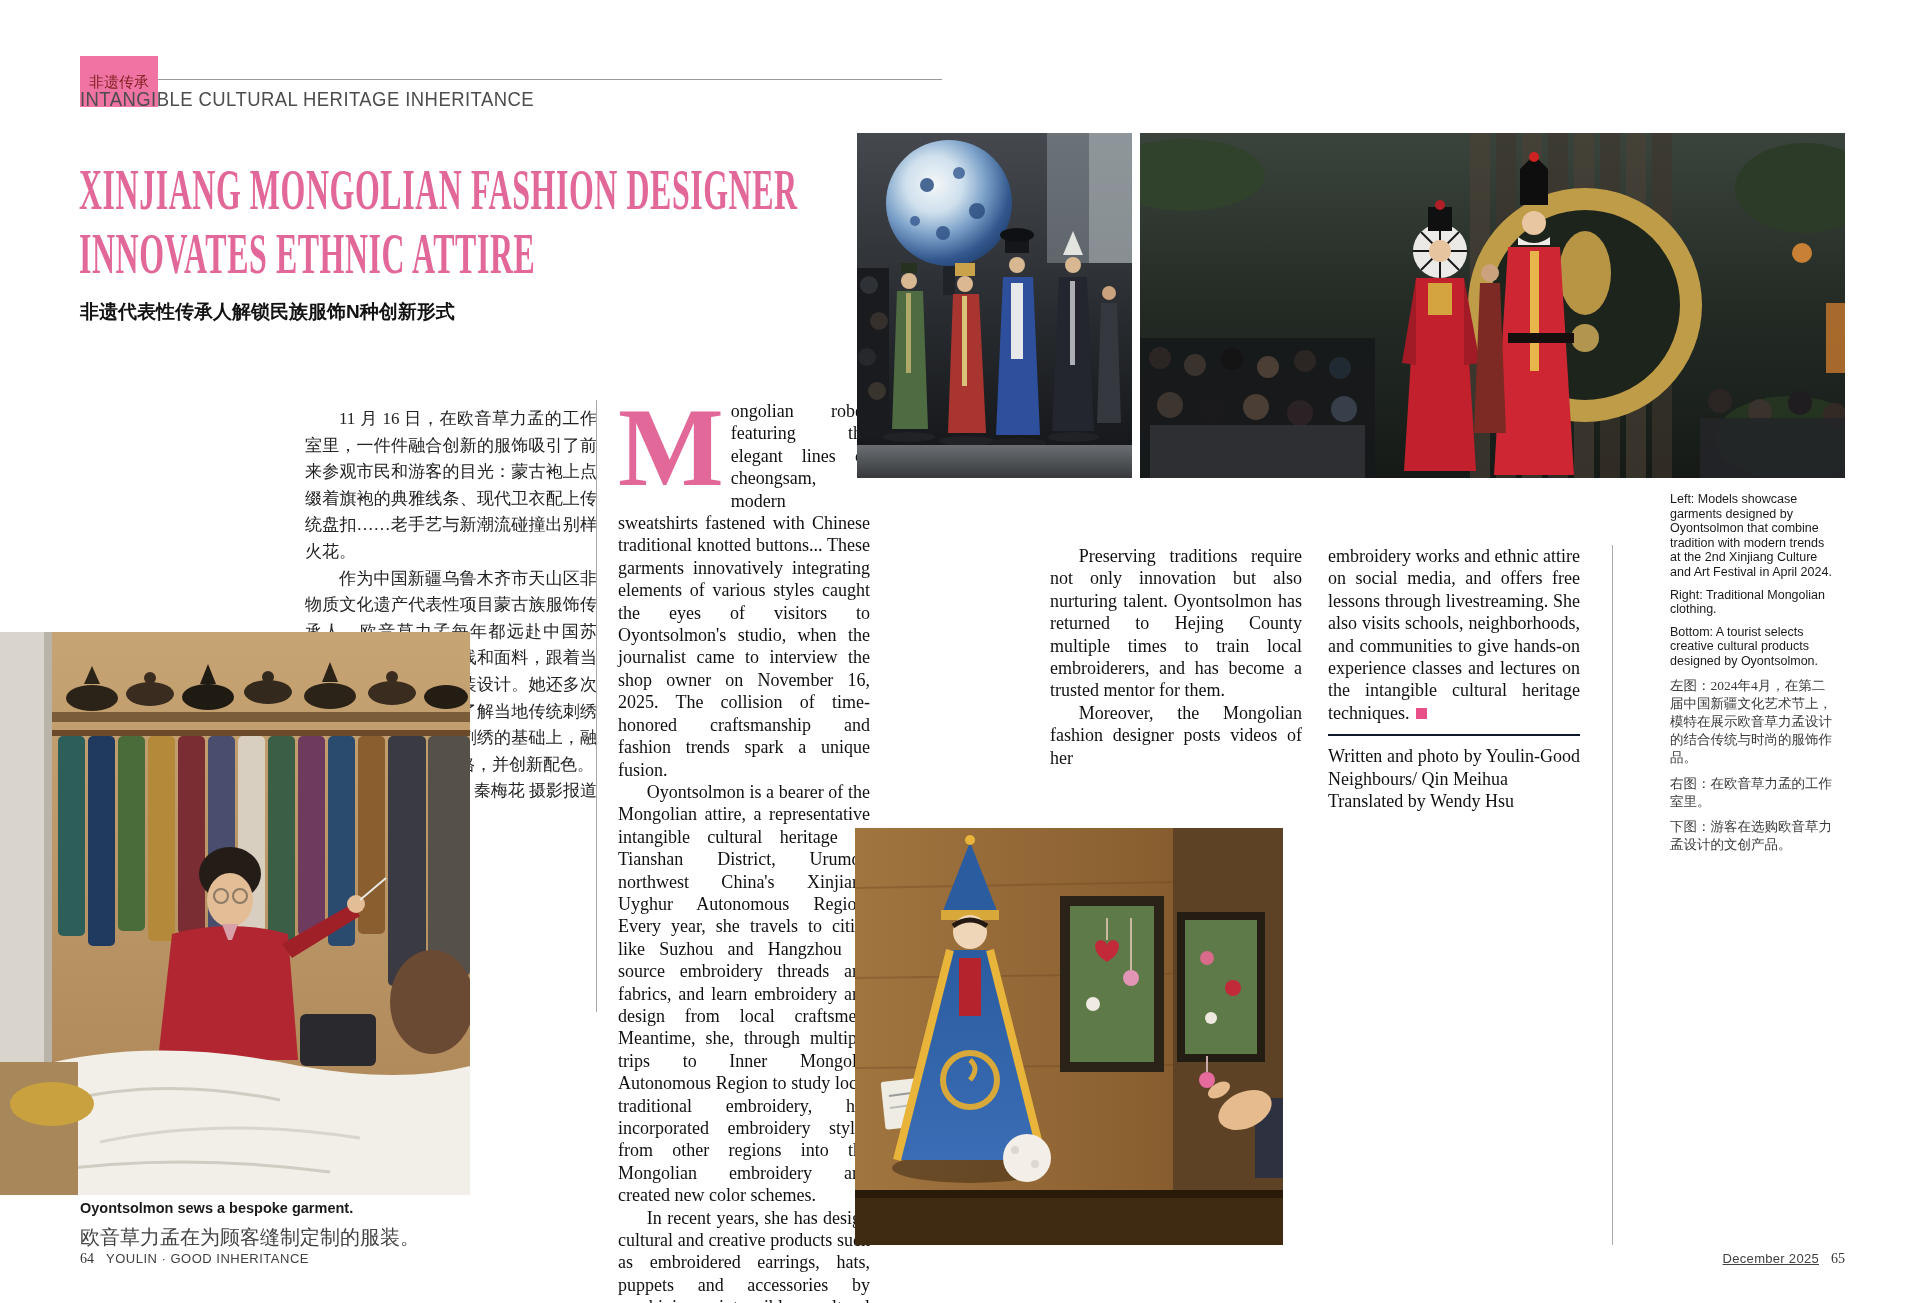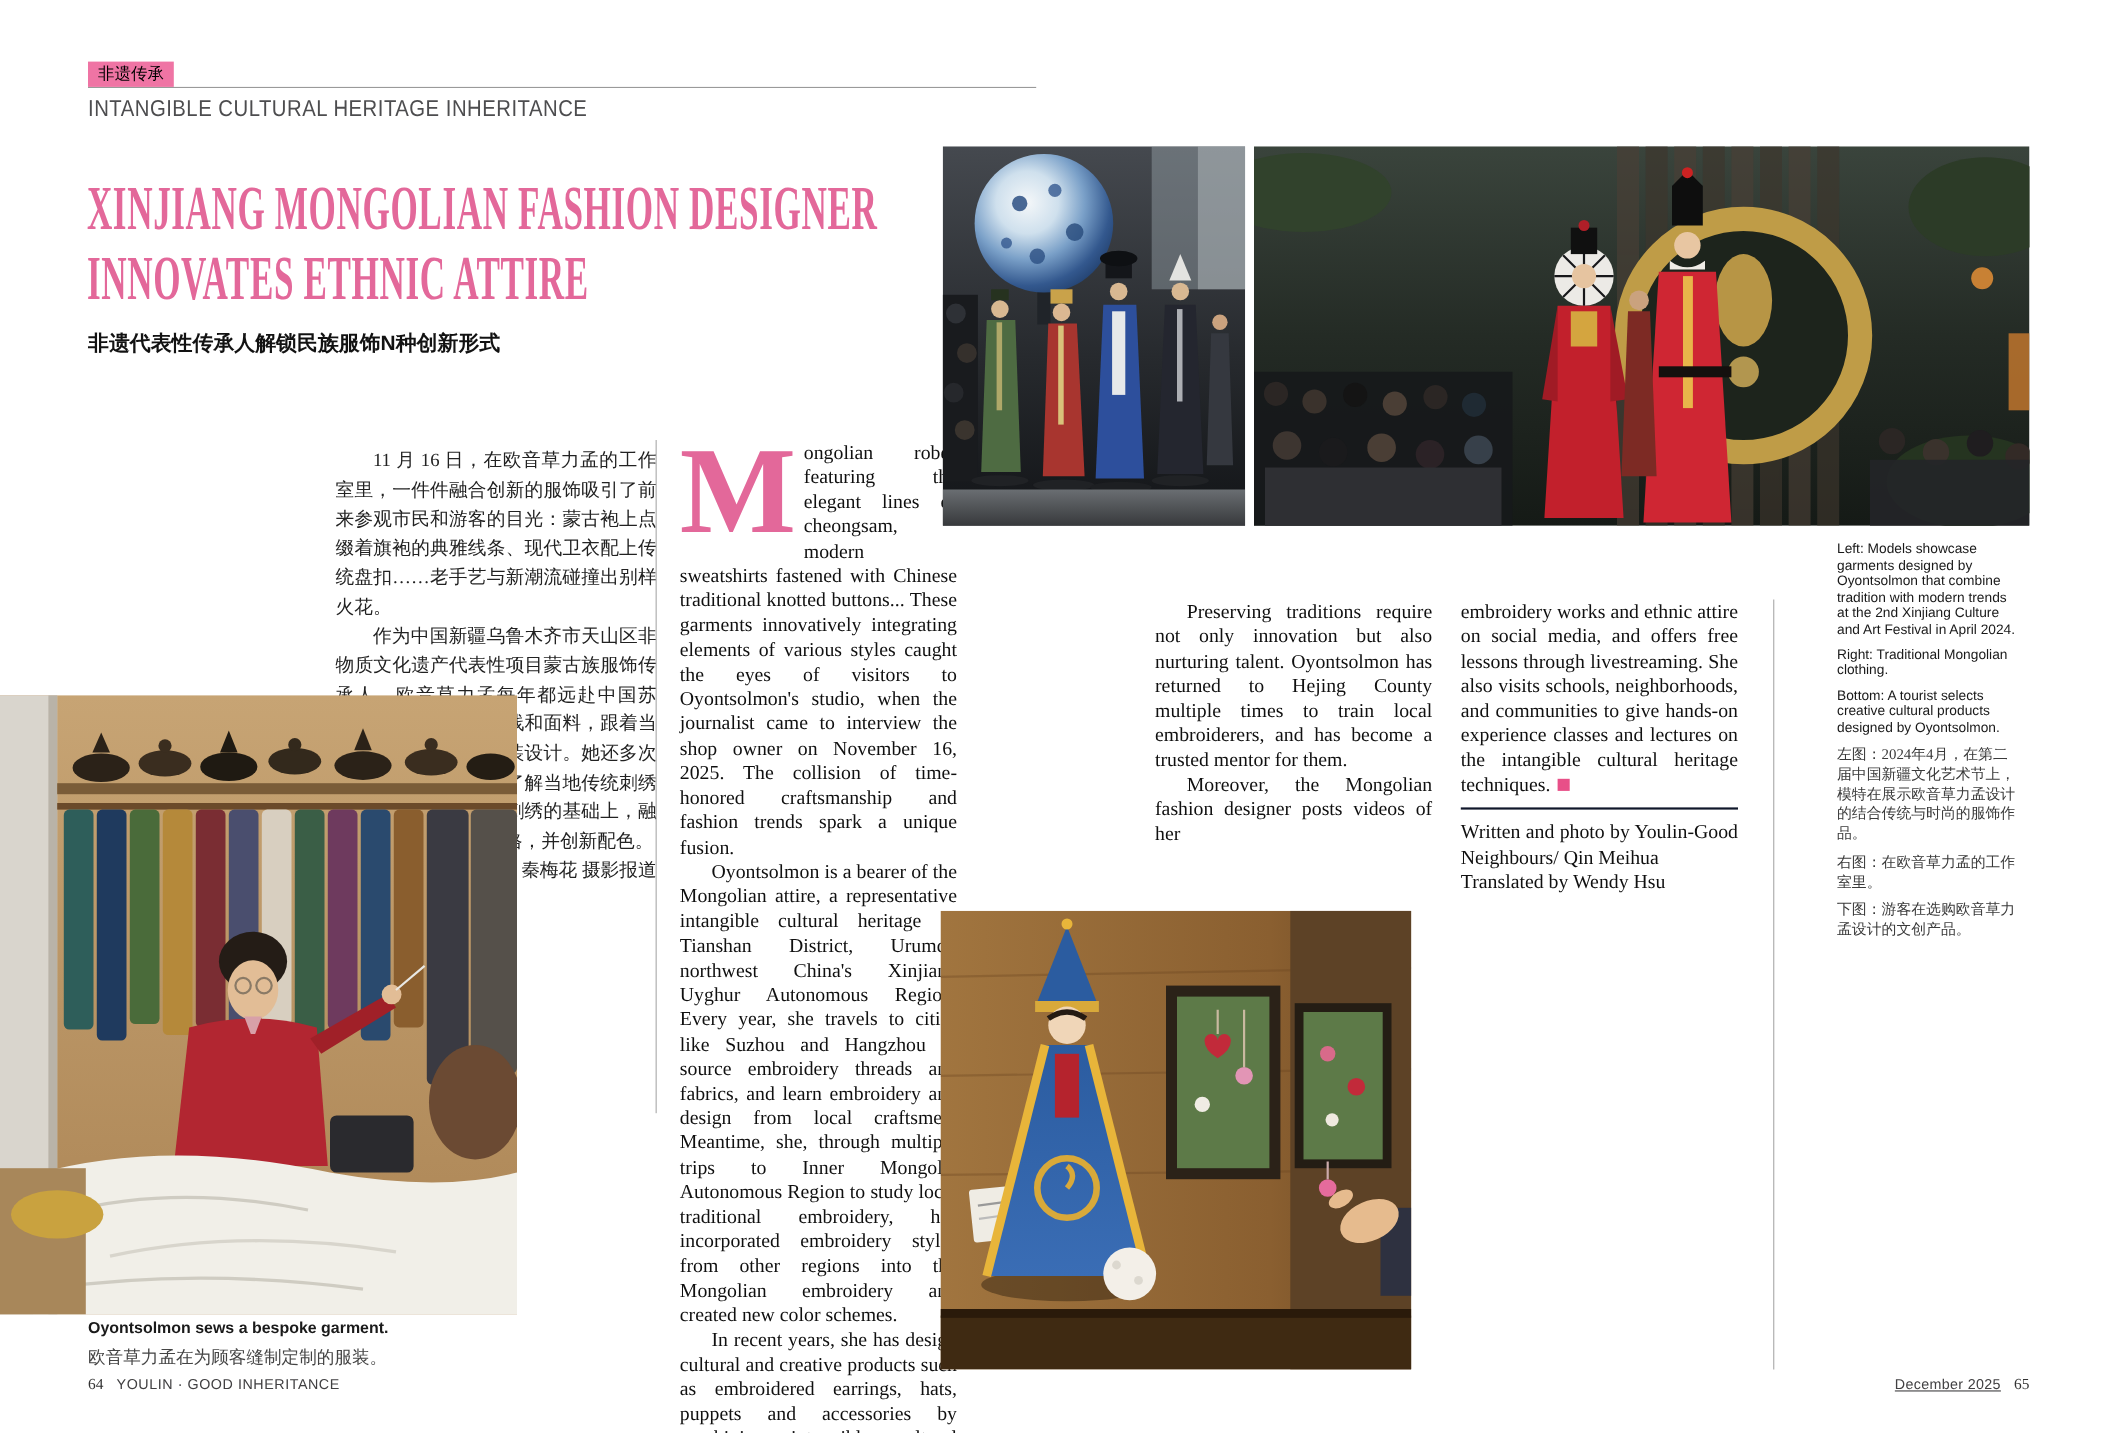--- a/index.html
+++ b/index.html
@@ -1,21 +1,21 @@
 <!DOCTYPE html>
 <html><head>
 <meta charset="utf-8">
 <style>
   html,body{margin:0;padding:0;background:#ffffff;}
   .sheet{position:relative;width:1920px;height:1303px;background:#fff;overflow:hidden;
          font-family:"Liberation Serif","DejaVu Serif",serif;color:#111;}
   .abs{position:absolute;}
 
-  .tag{left:80px;top:56px;height:23px;line-height:23px;padding:0 9px;background:#ef74a4;
-       color:#000000;font-size:15px;font-family:"Liberation Sans",sans-serif;}
+  .tag{left:80px;top:56px;height:23px;line-height:23px;padding:14px 9px;background:#ef74a4;
+       color:#7f1d1d;font-size:15px;font-family:"Liberation Sans",sans-serif;}
   .toprule{left:80px;top:79px;width:862px;height:1px;background:#9a9a9a;}
   .kicker{left:80px;top:87px;font-size:21px;color:#4d4d4f;letter-spacing:.5px;
           transform:scaleX(.88);transform-origin:0 0;white-space:nowrap;font-family:"Liberation Sans",sans-serif;}
 
   .title{left:79px;top:158px;color:#e3689a;font-weight:700;line-height:64px;white-space:nowrap;}
   .title div{transform:scaleX(.56);transform-origin:0 0;font-size:57px;letter-spacing:1px;}
   .subtitle{left:80px;top:299px;font-size:19px;font-weight:700;color:#121212;
             font-family:"Liberation Sans",sans-serif;}
 
   .zhcol{left:285px;top:406px;width:292px;font-size:17px;line-height:26.6px;color:#222;
@@ -35,21 +35,21 @@
   .credits{border-top:2px solid #0f172a;padding-top:9px;font-size:18px;line-height:22.5px;}
   .credits p{margin:0;}
 
   .sidecap{width:166px;}
   .sidecap p.en{margin:0 0 8px 0;font-size:12.5px;line-height:14.6px;color:#191919;
                 font-family:"Liberation Sans",sans-serif;}
   .sidecap p.zh{margin:0 0 7px 0;font-size:13.5px;line-height:18.2px;color:#3a3a3a;}
 
   .photocap-en{left:80px;top:1200px;font-size:14.5px;font-weight:700;color:#1a1a1a;
                font-family:"Liberation Sans",sans-serif;}
-  .photocap-zh{left:80px;top:1224px;font-size:16px;color:#444;}
+  .photocap-zh{left:80px;top:1224px;font-size:20px;color:#444;}
 
   .footer-l{left:80px;top:1251px;font-size:14px;color:#333;}
   .footer-l .brand{font-family:"Liberation Sans",sans-serif;font-size:13px;color:#414042;
                    letter-spacing:.5px;margin-left:12px;}
   .footer-r{left:1500px;top:1251px;width:345px;text-align:right;font-size:14px;color:#333;}
   .footer-r .date{font-family:"Liberation Sans",sans-serif;font-size:13px;color:#414042;
                   letter-spacing:.3px;margin-right:12px;text-decoration:underline;}
   svg{display:block;}
 </style>
 </head>

